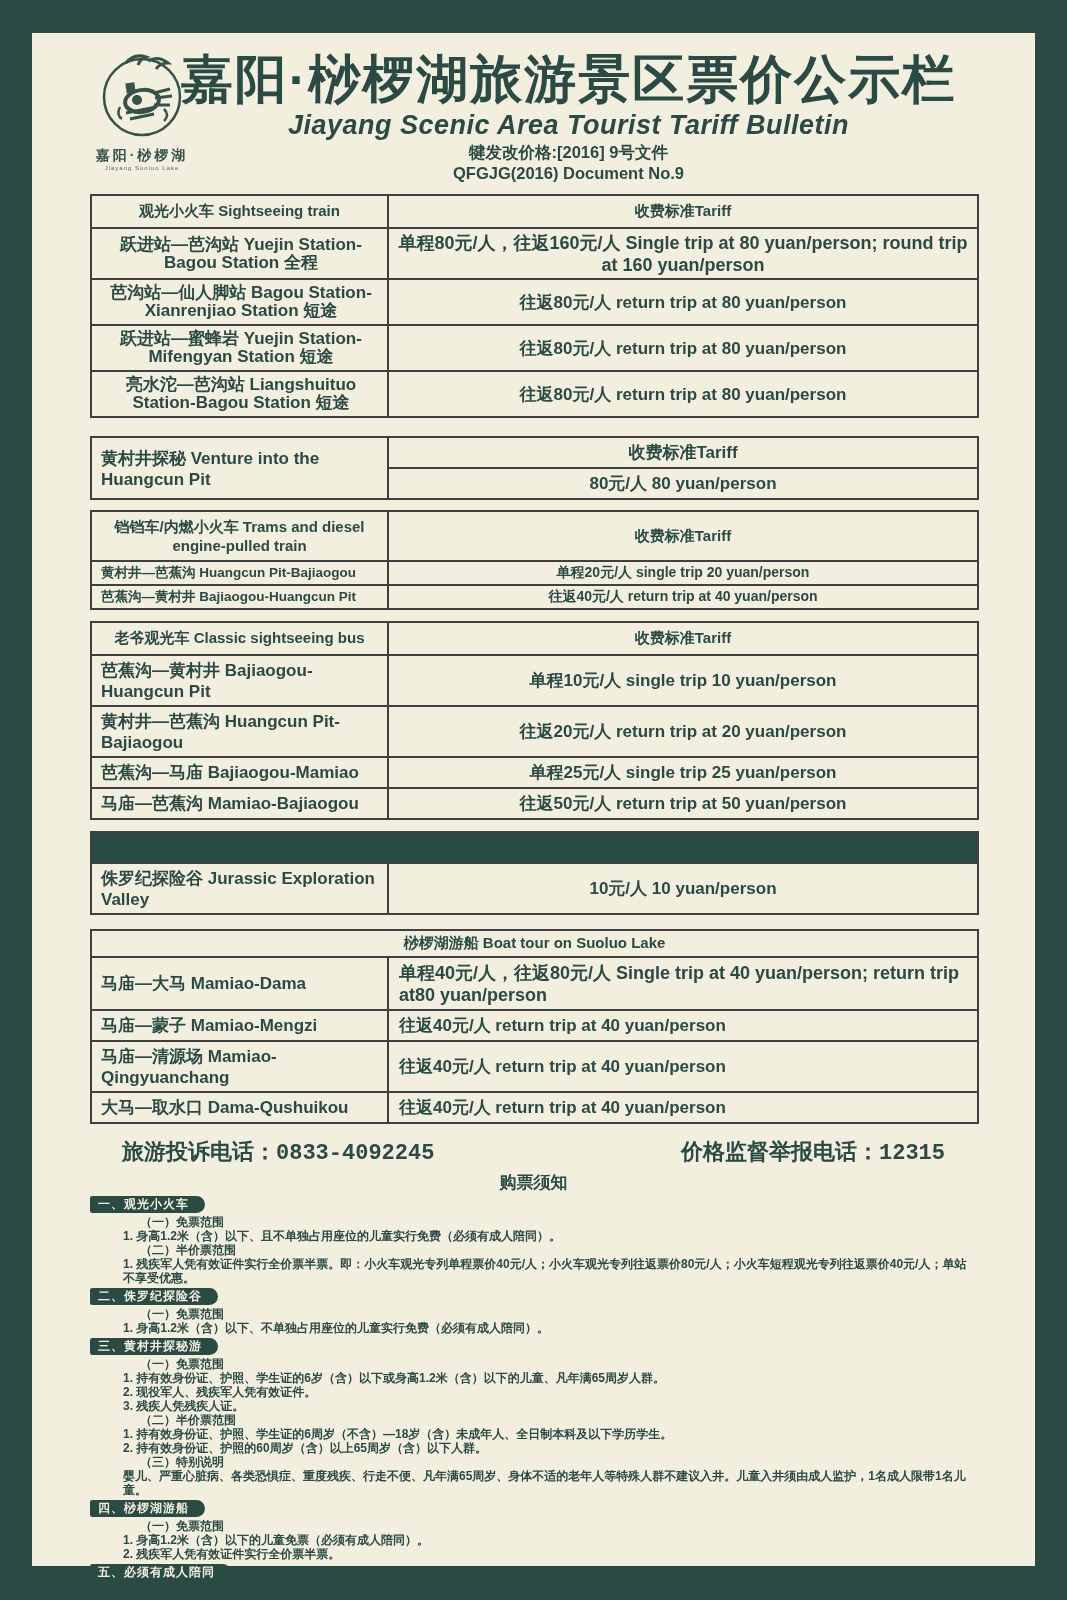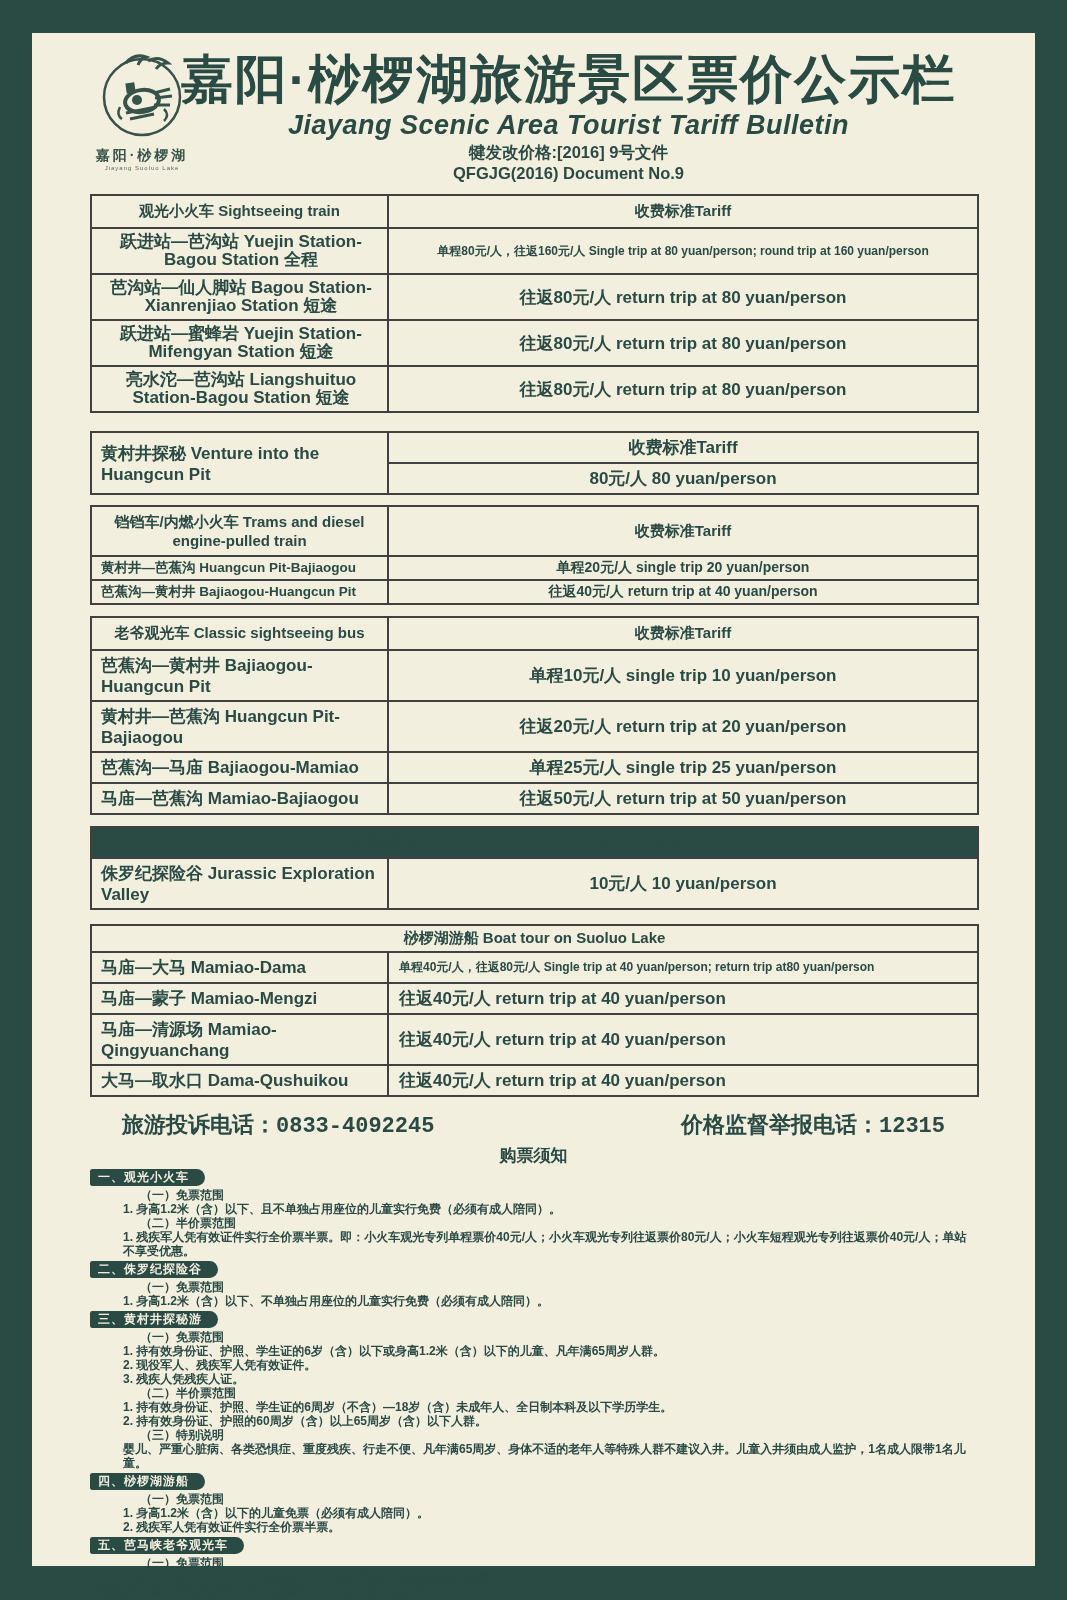--- a/index.html
+++ b/index.html
@@ -26,21 +26,21 @@
   .t1{margin-top:10px;} .t1 td{height:40px;padding:2px 6px;}
   .t1 td.route{text-align:center;line-height:18px;}
   .t2{margin-top:18px;} .t2 td{padding:3px 6px;}
   .t3{margin-top:10px;} .t3 td{padding:2px 8px;font-size:14px;}
   .t3 td.route{font-size:13.5px;}
   .t4{margin-top:11px;} .t4 td{padding:3px 8px;}
   .t5{margin-top:11px;} .t5 td{padding:3px 8px;}
   th.darkbar{background:#2a4a44;color:#f3efdf;font-size:16px;padding:4px;letter-spacing:1px;}
   .t6{margin-top:14px;} .t6 td{padding:3px 0;}
   .t6 th{padding:3px;}
-  td.sm{font-size:12px;}
+  td.sm{font-size:18px;}
   td.route{overflow:hidden;}
   
   .phones{display:flex;justify-content:space-between;margin-top:13px;padding:0 32px 0 32px;
           font-size:22px;font-weight:bold;font-family:Liberation Mono, monospace;}
   
   .cn-title{text-align:center;font-size:17px;font-weight:bold;margin-top:6px;line-height:20px;}
   .notes-cn{margin-top:3px;font-size:12px;font-weight:bold;line-height:14px;color:#2a4a44;}
   .notes-cn .t-badge{margin:3px 0 2px;}
   .notes-cn .t-badge span{display:inline-block;background:#2a4a44;color:#f3efdf;
       border-radius:3px 11px 11px 3px;padding:1px 16px 2px 8px;font-size:12px;letter-spacing:1px;}
@@ -326,21 +326,21 @@
 
         <div class="t-item">
           <span>1. 身高1.2米（含）以下的儿童免票（必须有成人陪同）。</span>
         </div>
 
         <div class="t-item">
           <span>2. 残疾军人凭有效证件实行全价票半票。</span>
         </div>
 
         <div class="t-badge">
-          <span>五、芭马峡老爷观光车</span>
+          <span>五、必须有成人陪同</span>
         </div>
 
         <div class="t-sub">
           <span>（一）免票范围</span>
         </div>
 
         <div class="t-item">
           <span>1. 身高1.2米（含）以下儿童免费、不单独占用座位（必须有成人陪同）。</span>
         </div>
 

